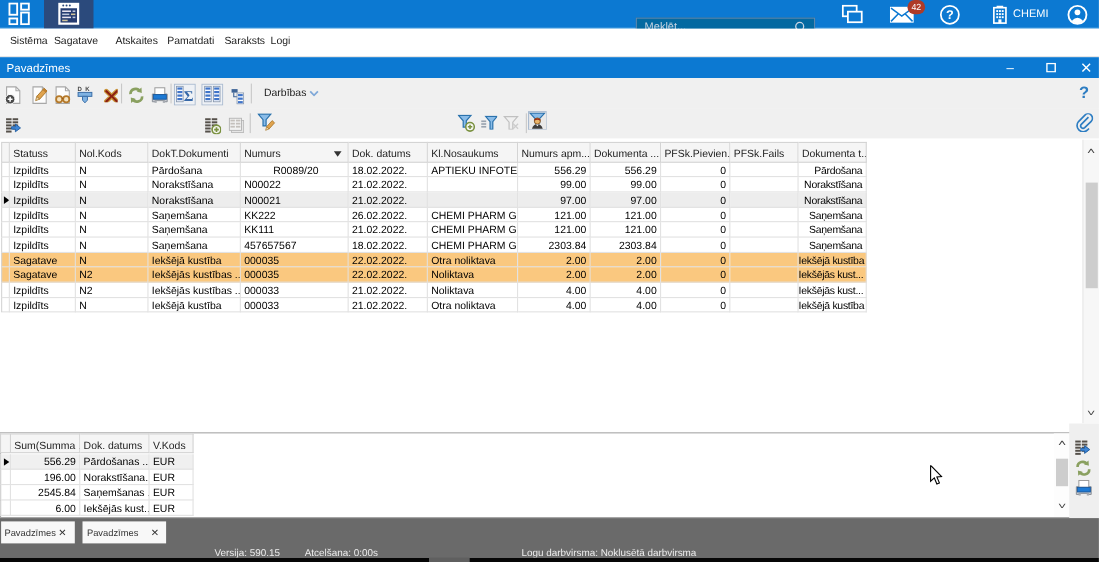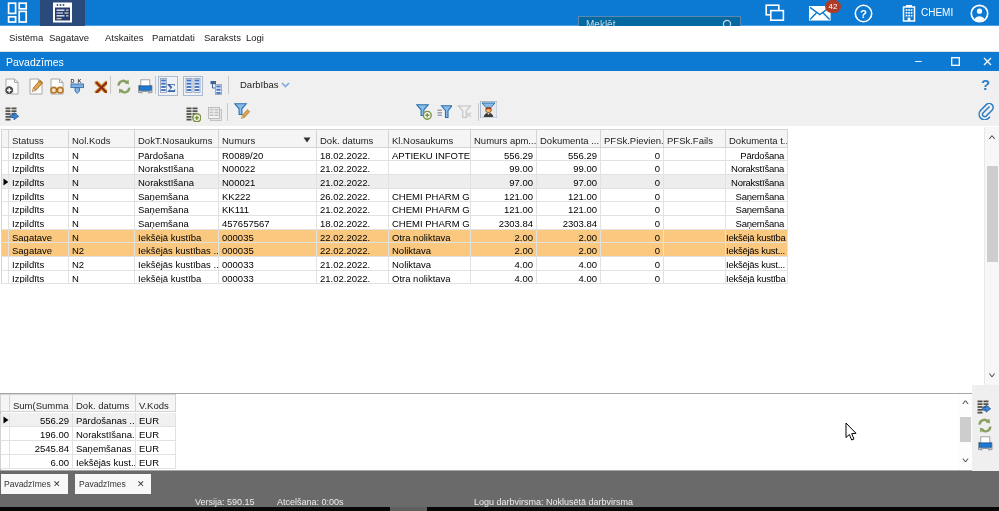--- a/index.html
+++ b/index.html
@@ -307,38 +307,38 @@
     <path d="M12.5 3.5 L6 10 a2.2 2.2 0 0 0 3.1 3.1 L15 7.3 a4 4 0 0 0 -5.7 -5.7 L3.5 7.5 a5.6 5.6 0 0 0 7.9 7.9 L13 13.8" fill="none" stroke="#2d7dc2" stroke-width="1.5"></path>
   </svg>
 </div>
 
 <div class="abs" id="gridarea">
   <div id="gridtable">
 <div class="hrow" style="top:3px;height:18.5px">
 <div class="hcell gut" style="width:8px"></div>
 <div class="hcell" style="width:60px">Statuss</div>
 <div class="hcell" style="width:66px">Nol.Kods</div>
-<div class="hcell" style="width:84px">DokT.Nosaukums</div>
+<div class="hcell" style="width:84px">DokT.Dokumenti</div>
 <div class="hcell" style="width:98px">Numurs<svg style="position:absolute;right:5px;top:7px" width="8" height="6" viewBox="0 0 8 6">
             <path d="M0.5 0.5 L7.5 0.5 L4 5.5 Z" fill="#333"></path>
           </svg></div>
 <div class="hcell" style="width:72px">Dok. datums</div>
 <div class="hcell" style="width:82px">Kl.Nosaukums</div>
 <div class="hcell" style="width:66px">Numurs apm...</div>
 <div class="hcell" style="width:64px">Dokumenta ...</div>
 <div class="hcell" style="width:63px">PFSk.Pievien...</div>
 <div class="hcell" style="width:62px">PFSk.Fails</div>
 <div class="hcell" style="width:62px">Dokumenta t...</div>
 </div>
 <div class="drow" style="top:21.50px;height:13.70px">
 <div class="dcell gut" style="width:8px;position:relative;"></div>
 <div class="dcell" style="width:60px;">Izpildīts</div>
 <div class="dcell" style="width:66px;">N</div>
 <div class="dcell" style="width:84px;">Pārdošana</div>
-<div class="dcell" style="width:98px;">R0089/20</div>
+<div class="dcell" style="width:98px;text-align:center;">R0089/20</div>
 <div class="dcell" style="width:72px;">18.02.2022.</div>
 <div class="dcell" style="width:82px;">APTIEKU INFOTEH...</div>
 <div class="dcell num" style="width:66px;">556.29</div>
 <div class="dcell num" style="width:64px;">556.29</div>
 <div class="dcell num" style="width:63px;">0</div>
 <div class="dcell" style="width:62px;"></div>
 <div class="dcell num" style="width:62px;letter-spacing:-0.25px;">Pārdošana</div>
 </div>
 <div class="drow" style="top:35.20px;height:13.70px">
 <div class="dcell gut" style="width:8px;position:relative;"></div>

